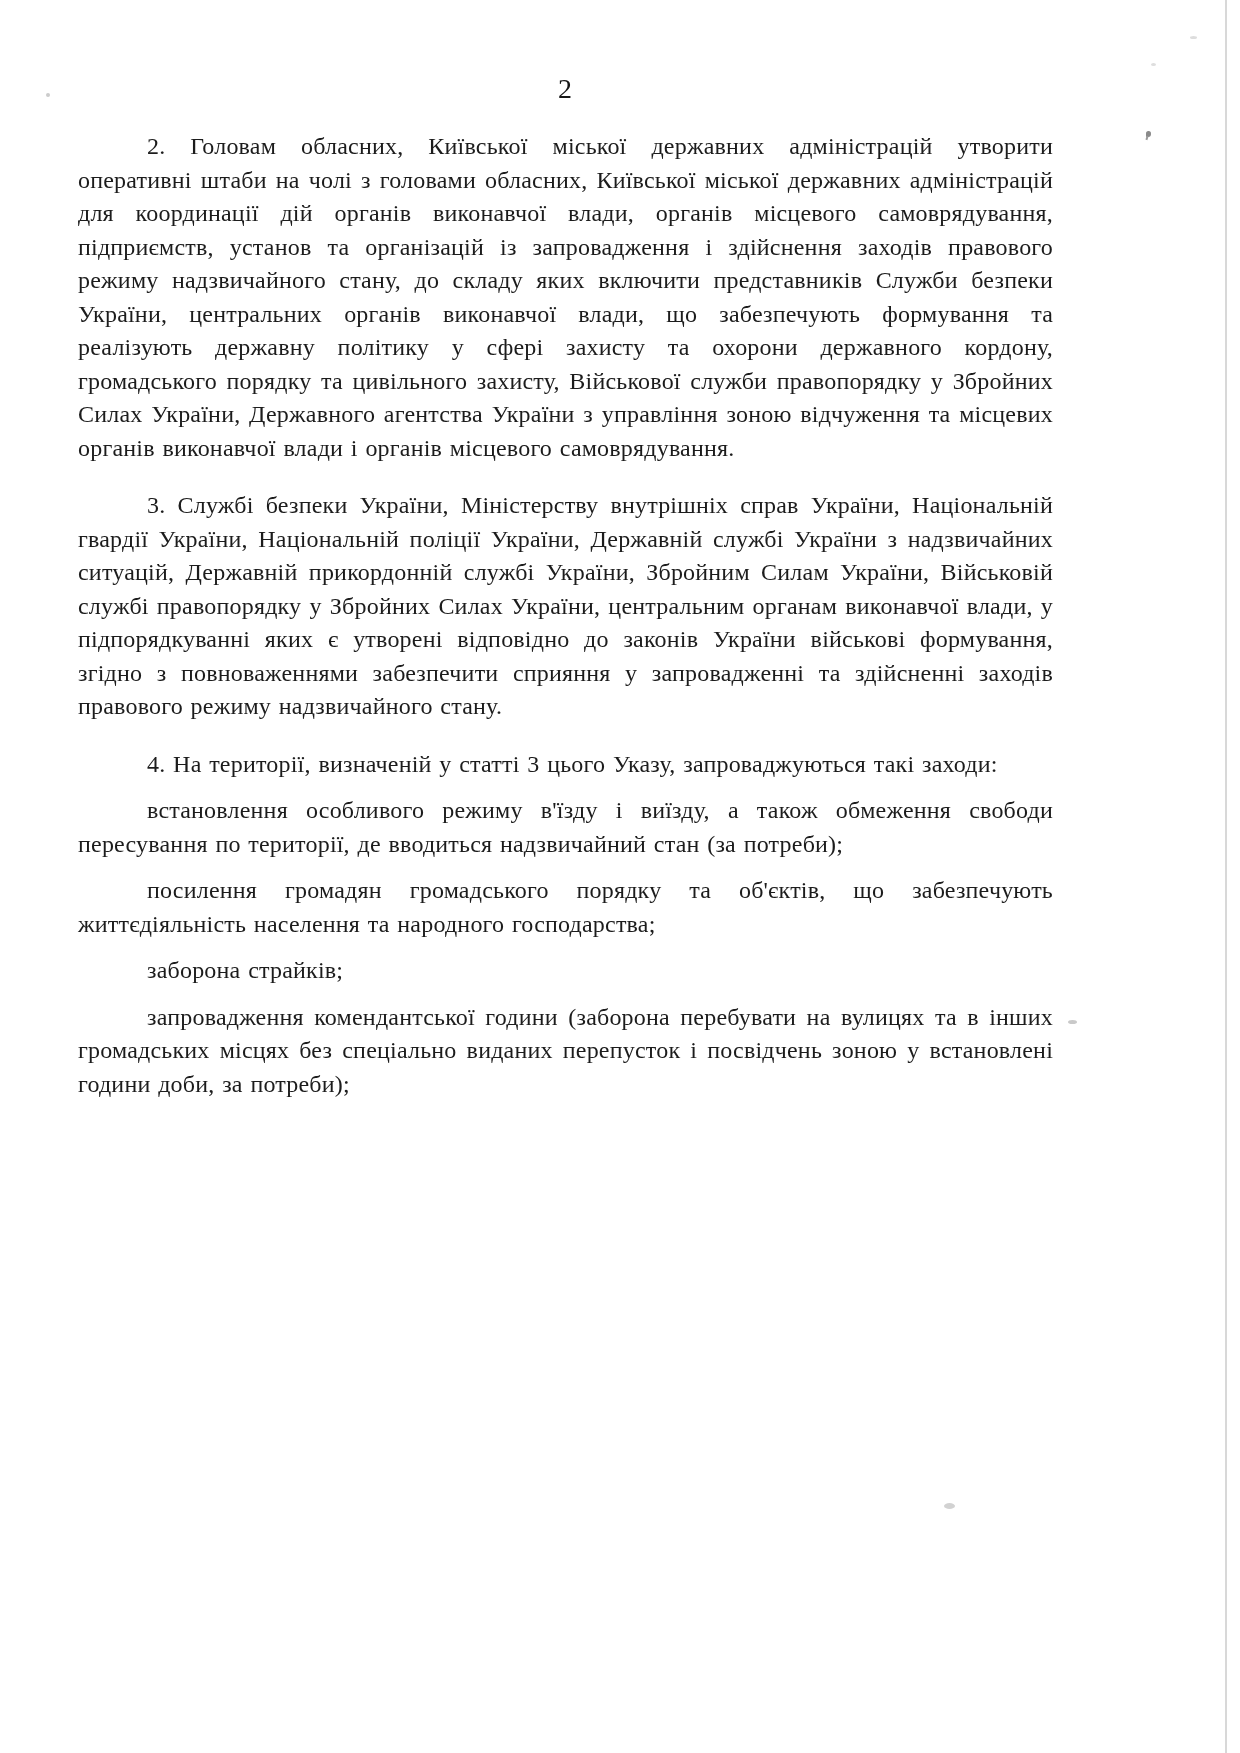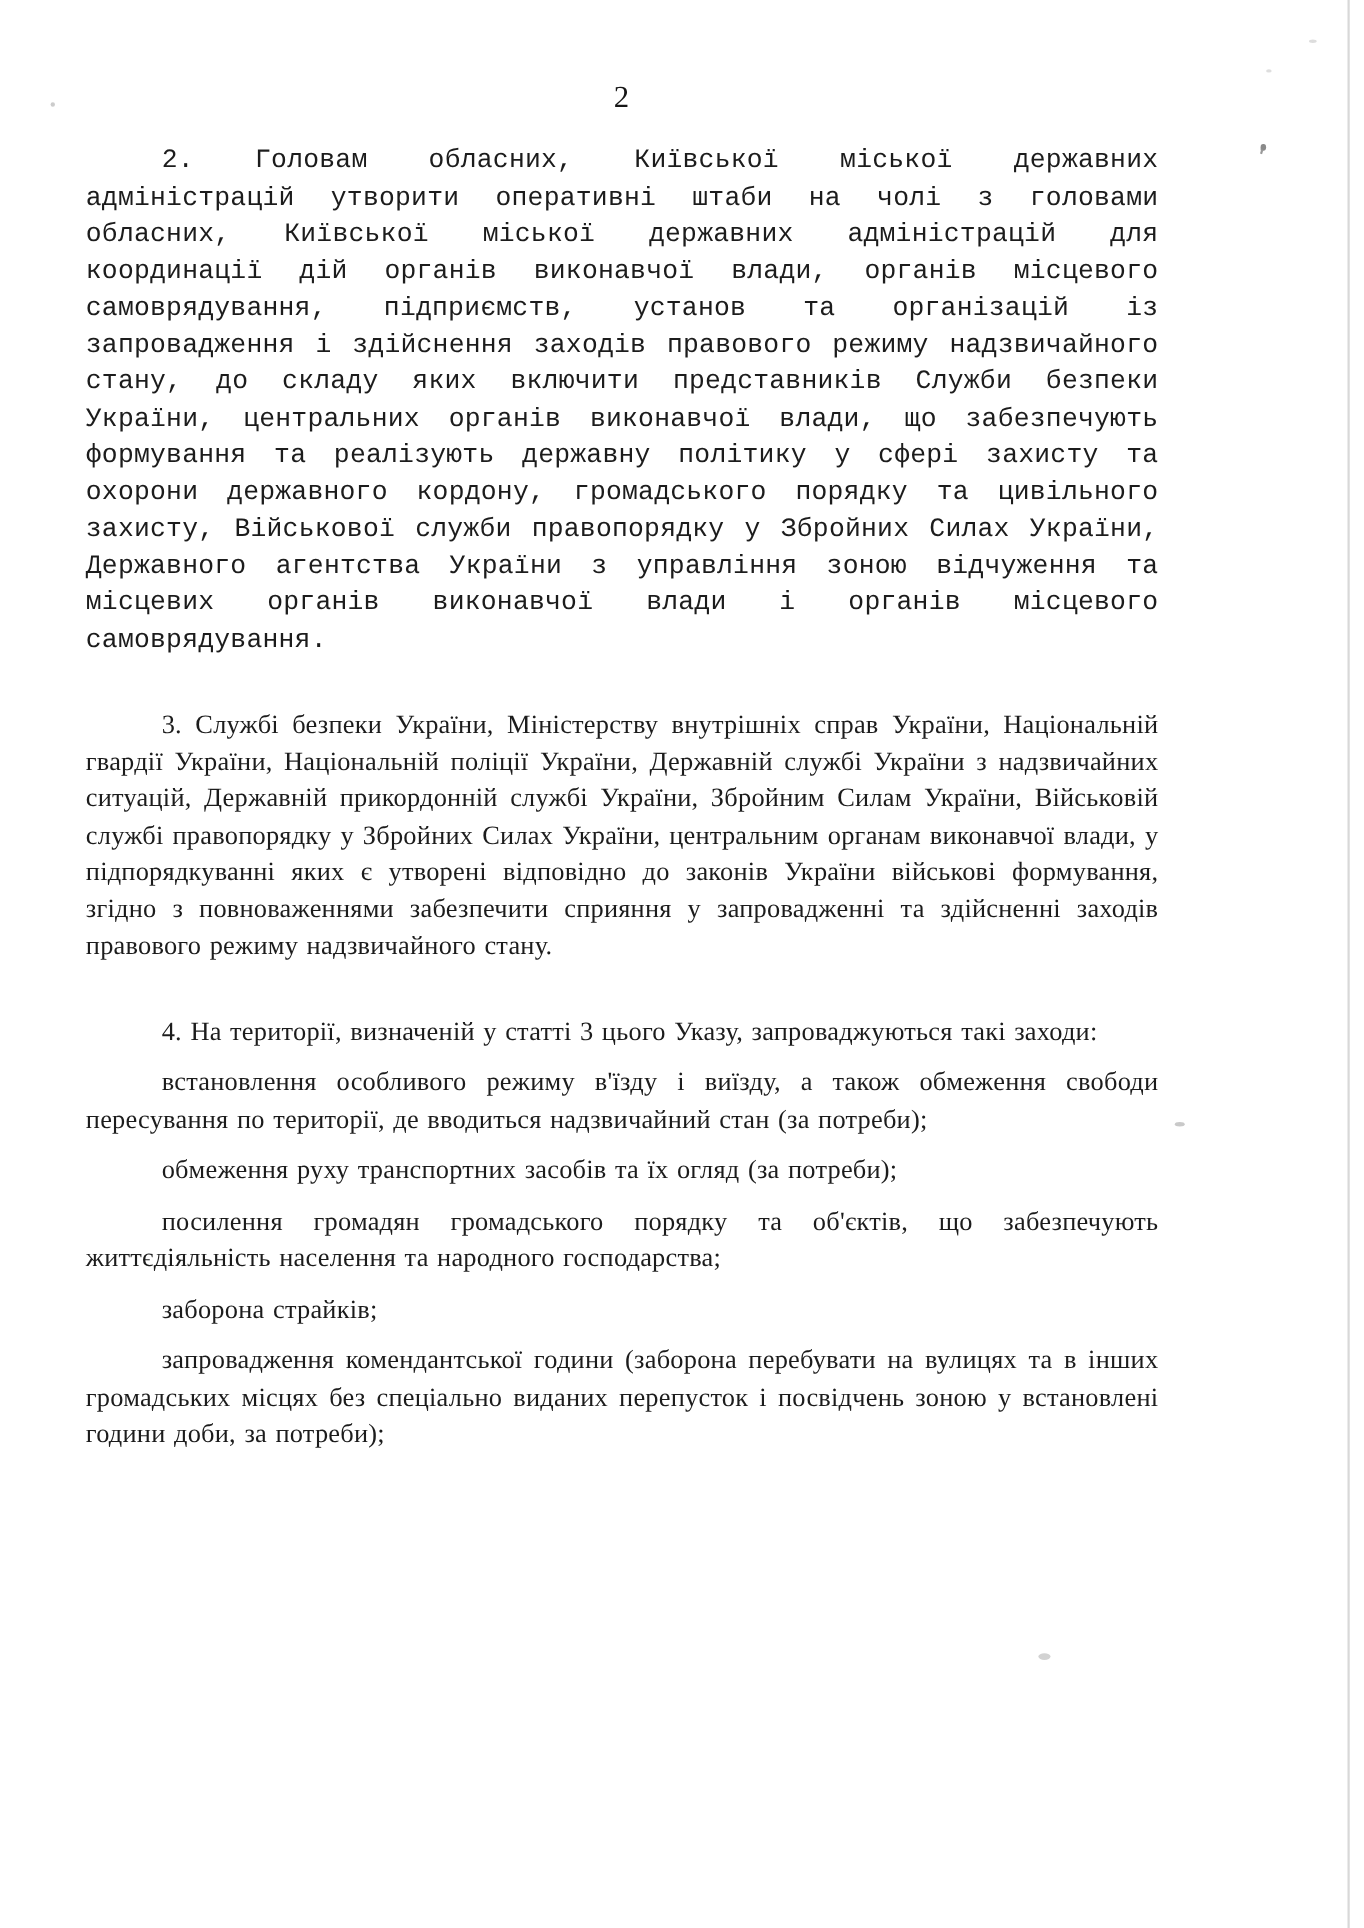--- a/index.html
+++ b/index.html
@@ -34,23 +34,23 @@
   .content p {
     margin: 0;
     font-size: 24px;
     line-height: 33.5px;
     text-align: justify;
     text-indent: 69px;
     word-spacing: 1.5px;
     letter-spacing: 0.2px;
     color: #1c1c1c;
   }
-  .content p.major { margin-top: 44px; }
+  .content p.major { margin-top: 24px; }
   .content p.item  { margin-top: 13px; font-family: Liberation Serif, serif; }
-  .content p.first { margin-top: 0; font-family: Liberation Mono, monospace; }
+  .content p.first { margin-top: 0; }
 
   
   .scan-edge-line {
     position: absolute;
     top: 0;
     left: 1225px;
     width: 2px;
     height: 1753px;
     background: #d8d8d8;
   }
@@ -93,21 +93,20 @@
     <div class="page-number">2</div>
 
     <p class="major first">2. Головам обласних, Київської міської державних адміністрацій утворити оперативні штаби на чолі з головами обласних, Київської міської державних адміністрацій для координації дій органів виконавчої влади, органів місцевого самоврядування, підприємств, установ та організацій із запровадження і здійснення заходів правового режиму надзвичайного стану, до складу яких включити представників Служби безпеки України, центральних органів виконавчої влади, що забезпечують формування та реалізують державну політику у сфері захисту та охорони державного кордону, громадського порядку та цивільного захисту, Військової служби правопорядку у Збройних Силах України, Державного агентства України з управління зоною відчуження та місцевих органів виконавчої влади і органів місцевого самоврядування.</p>
 
     <p class="major">3. Службі безпеки України, Міністерству внутрішніх справ України, Національній гвардії України, Національній поліції України, Державній службі України з надзвичайних ситуацій, Державній прикордонній службі України, Збройним Силам України, Військовій службі правопорядку у Збройних Силах України, центральним органам виконавчої влади, у підпорядкуванні яких є утворені відповідно до законів України військові формування, згідно з повноваженнями забезпечити сприяння у запровадженні та здійсненні заходів правового режиму надзвичайного стану.</p>
 
     <p class="major">4. На території, визначеній у статті 3 цього Указу, запроваджуються такі заходи:</p>
 
     <p class="item">встановлення особливого режиму в'їзду і виїзду, а також обмеження свободи пересування по території, де вводиться надзвичайний стан (за потреби);</p>
 
-    <p class="item">обмеження руху транспортних засобів та їх огляд (за потреби);</p>
 
     <p class="item">посилення громадян громадського порядку та об'єктів, що забезпечують життєдіяльність населення та народного господарства;</p>
 
 
     <p class="item">заборона страйків;</p>
 
 
     <p class="item">запровадження комендантської години (заборона перебувати на вулицях та в інших громадських місцях без спеціально виданих перепусток і посвідчень зоною у встановлені години доби, за потреби);</p>
 
   </div>

